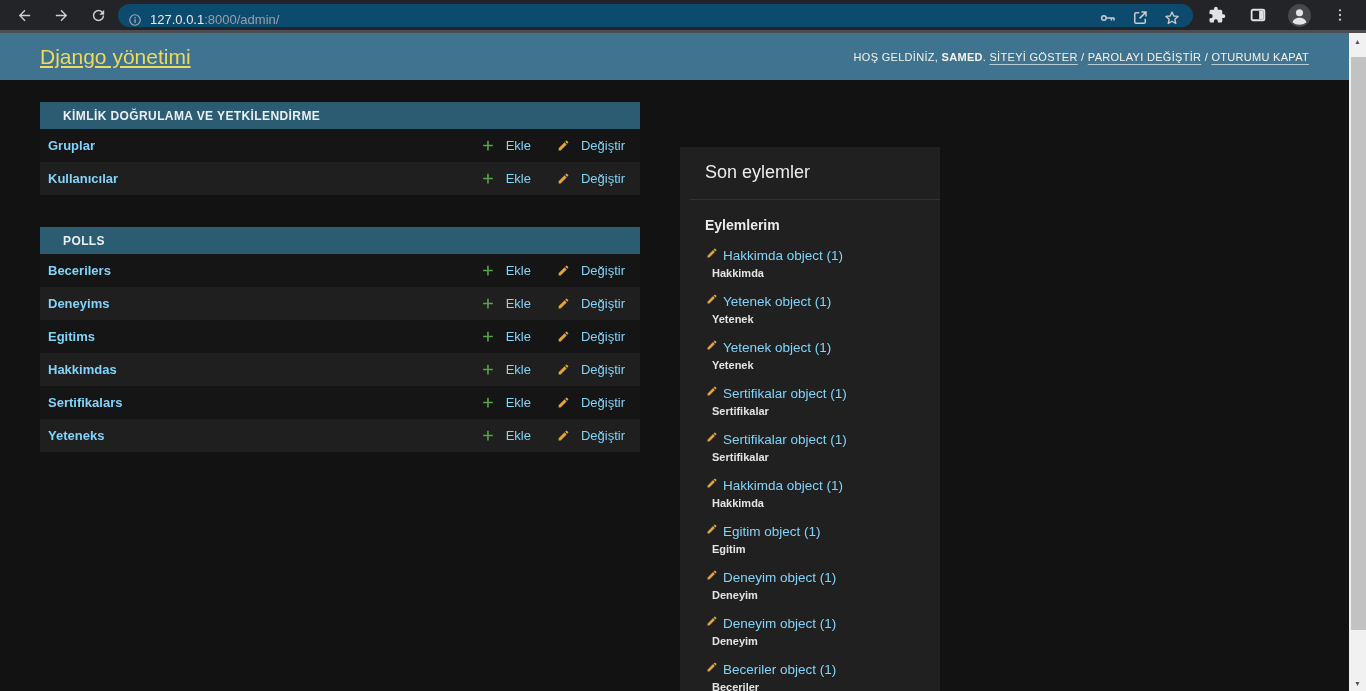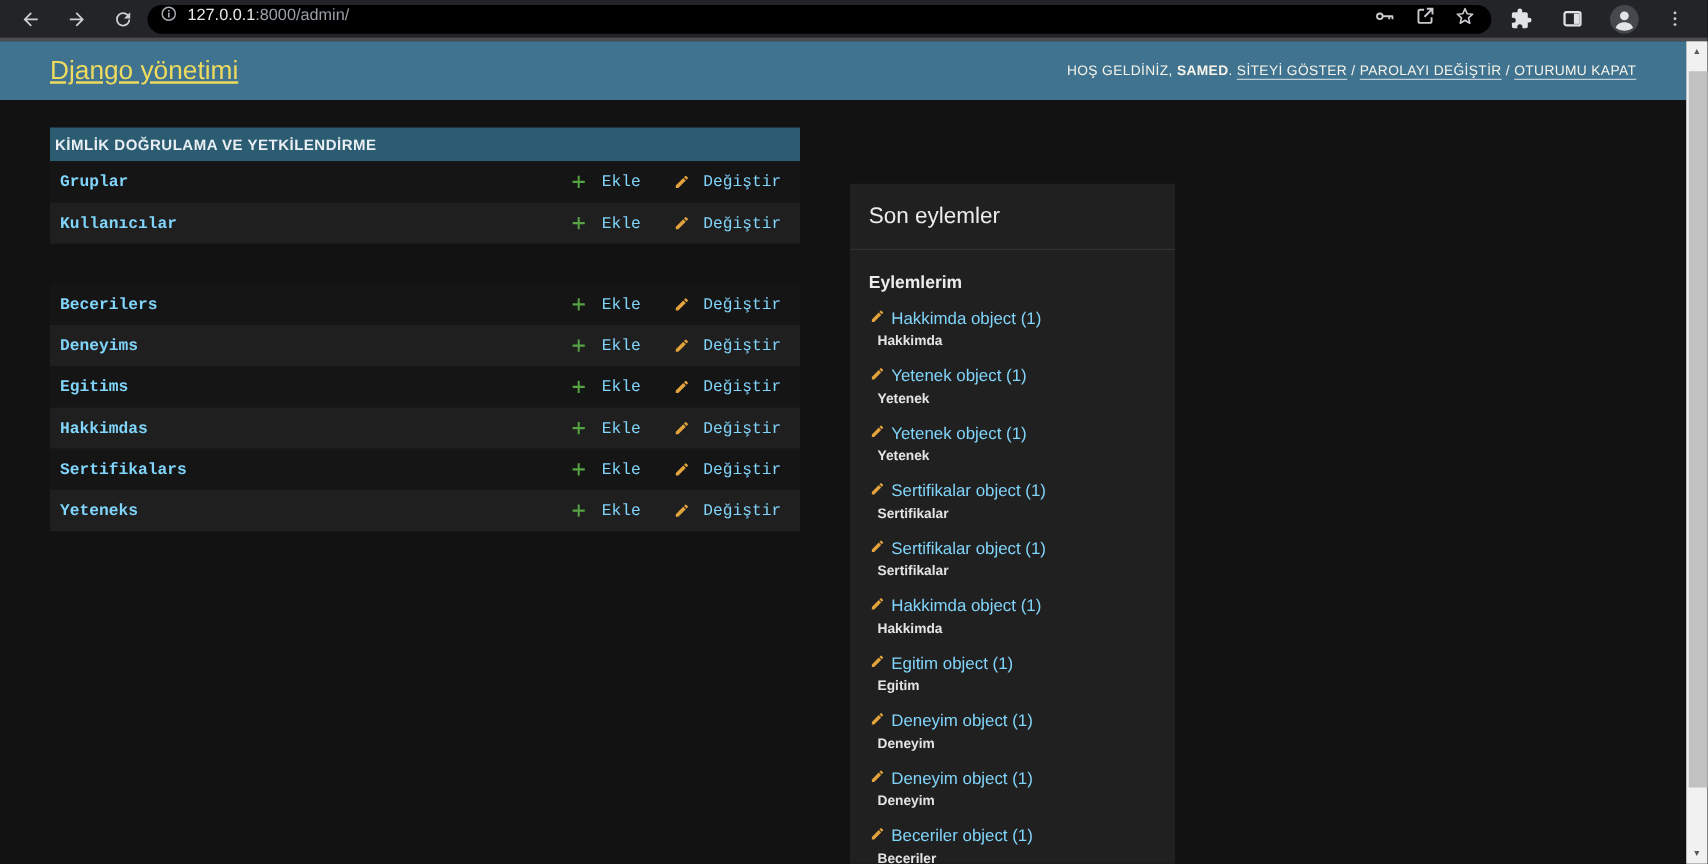--- a/index.html
+++ b/index.html
@@ -6,22 +6,22 @@
   html,body { width:1366px; height:691px; overflow:hidden; background:#121212;
               font-family:"Liberation Sans", sans-serif; }
 
   
   .toolbar { position:absolute; left:0; top:0; width:1366px; height:30px;
              background:#232428; display:flex; align-items:center; padding:0 8px 0 10px; }
   .nav-icons { display:flex; align-items:center; gap:9px; }
   .tool-btn { width:28px; height:28px; display:flex; align-items:center; justify-content:center;
               border-radius:50%; flex:0 0 auto; }
   .tool-btn svg { display:block; }
-  .omnibox { flex:1; height:23px; margin:0 10px 0 6px; background:#000000; border-radius:12px;
-             display:flex; align-items:flex-start; padding:0 12px 0 10px; min-width:0; }
+  .omnibox { flex:1; height:23px; margin:0 10px 0 6px; background:#0c4a6e; border-radius:12px;
+             display:flex; align-items:flex-end; padding:0 12px 0 10px; min-width:0; }
   .omnibox .url { font-size:13px; margin-left:8px; flex:1; white-space:nowrap; overflow:hidden; }
   .url-host { color:#e8eaed; }
   .url-path { color:#9aa0a6; }
   .omni-right { display:flex; align-items:center; gap:14px; }
   .chrome-band { position:absolute; left:0; top:30px; width:1366px; height:3px; background:#4d4c51; }
 
   
   .admin-header { position:absolute; left:0; top:33px; width:1349px; height:47px; background:#3f7390;
                   display:flex; align-items:center; justify-content:space-between; padding:16px 40px; }
   .branding { font-size:21px; color:#eeda5f; font-weight:400; }
@@ -31,34 +31,34 @@
   .user-tools b { font-weight:700; }
 
   
   #content { position:absolute; left:0; top:80px; width:1349px; height:611px; }
 
   .main-col { position:absolute; left:40px; top:0; width:600px; }
   .page-title { margin-top:24px; font-size:19px; font-weight:400; color:#e8e9ea; }
   .module { margin-top:22px; }
   .module + .module { margin-top:32px; }
   .module-caption { height:27px; background:#2c5c72; display:flex; align-items:center;
-                    padding:0 4px; }
+                    padding:0 23px; }
   .module-caption a { color:#e9eff2; font-size:12px; font-weight:600; letter-spacing:.4px;
                       text-decoration:none; }
-  .model-row { height:33px; display:flex; align-items:center; padding:0 15px 0 8px;font-family:Liberation Mono, monospace; }
+  .model-row { height:33px; display:flex; align-items:center; padding:0 15px 0 8px; }
   .model-row:nth-child(odd) { background:#151515; }
   .model-row:nth-child(even) { background:#1f1f1f; }
   .model-link { font-size:13px; font-weight:700; color:#81d4fa; text-decoration:none; }
   .row-spacer { flex:1; }
   .action-link { display:flex; align-items:center; gap:11px; font-size:13px; color:#81d4fa;
                  text-decoration:none; }
   .action-link + .action-link { margin-left:26px; }
 
   
-  .recent { position:absolute; left:680px; top:67px; width:260px; height:544px; background:#202020; }
+  .recent { position:absolute; left:680px; top:67px; width:260px; height:544px; background:#202020;padding-left:10px; }
   .recent-title { font-size:18px; font-weight:400; color:#ececec; padding:15px 15px 16px;
                   border-bottom:1px solid #303134; }
   .recent-sub { font-size:14px; font-weight:700; color:#ececec; margin:17px 15px 13px; }
   .actions-list { list-style:none; padding:0 15px; }
   .actions-list li { position:relative; padding-left:18px; margin-bottom:12px; }
   .actions-list .pencil { position:absolute; left:1px; top:1px; }
   .recent-link { font-size:13.5px; color:#81d4fa; text-decoration:none; line-height:16px;
                  display:inline-block; }
   .mini { display:block; font-size:11px; font-weight:700; color:#e3e3e3; margin:3px 0 0 -11px;
           line-height:13px; }
@@ -196,20 +196,23 @@
       <svg width="13" height="13" viewBox="0 0 24 24">
         <path d="M3 17.25V21h3.75L17.81 9.94l-3.75-3.75L3 17.25zM20.71 7.04a1 1 0 0 0 0-1.41l-2.34-2.34a1 1 0 0 0-1.41 0l-1.83 1.83 3.75 3.75 1.83-1.83z" fill="#e2a33c"></path>
       </svg>
       <span>Değiştir</span>
     </a>
   </div>
 </div>
   </div>
 
   <div class="module">
+    <div class="module-caption">
+      <a href="#">POLLS</a>
+    </div>
     <div class="module-rows">
   <div class="model-row">
     <a href="#" class="model-link">Becerilers</a>
     <span class="row-spacer"></span>
     <a href="#" class="action-link">
       <svg width="13" height="13" viewBox="0 0 24 24">
         <path d="M20 13.5h-7.5V21h-3v-7.5H2v-3h7.5V3h3v7.5H20v3z" fill="#55a344"></path>
       </svg>
       <span>Ekle</span>
     </a>

